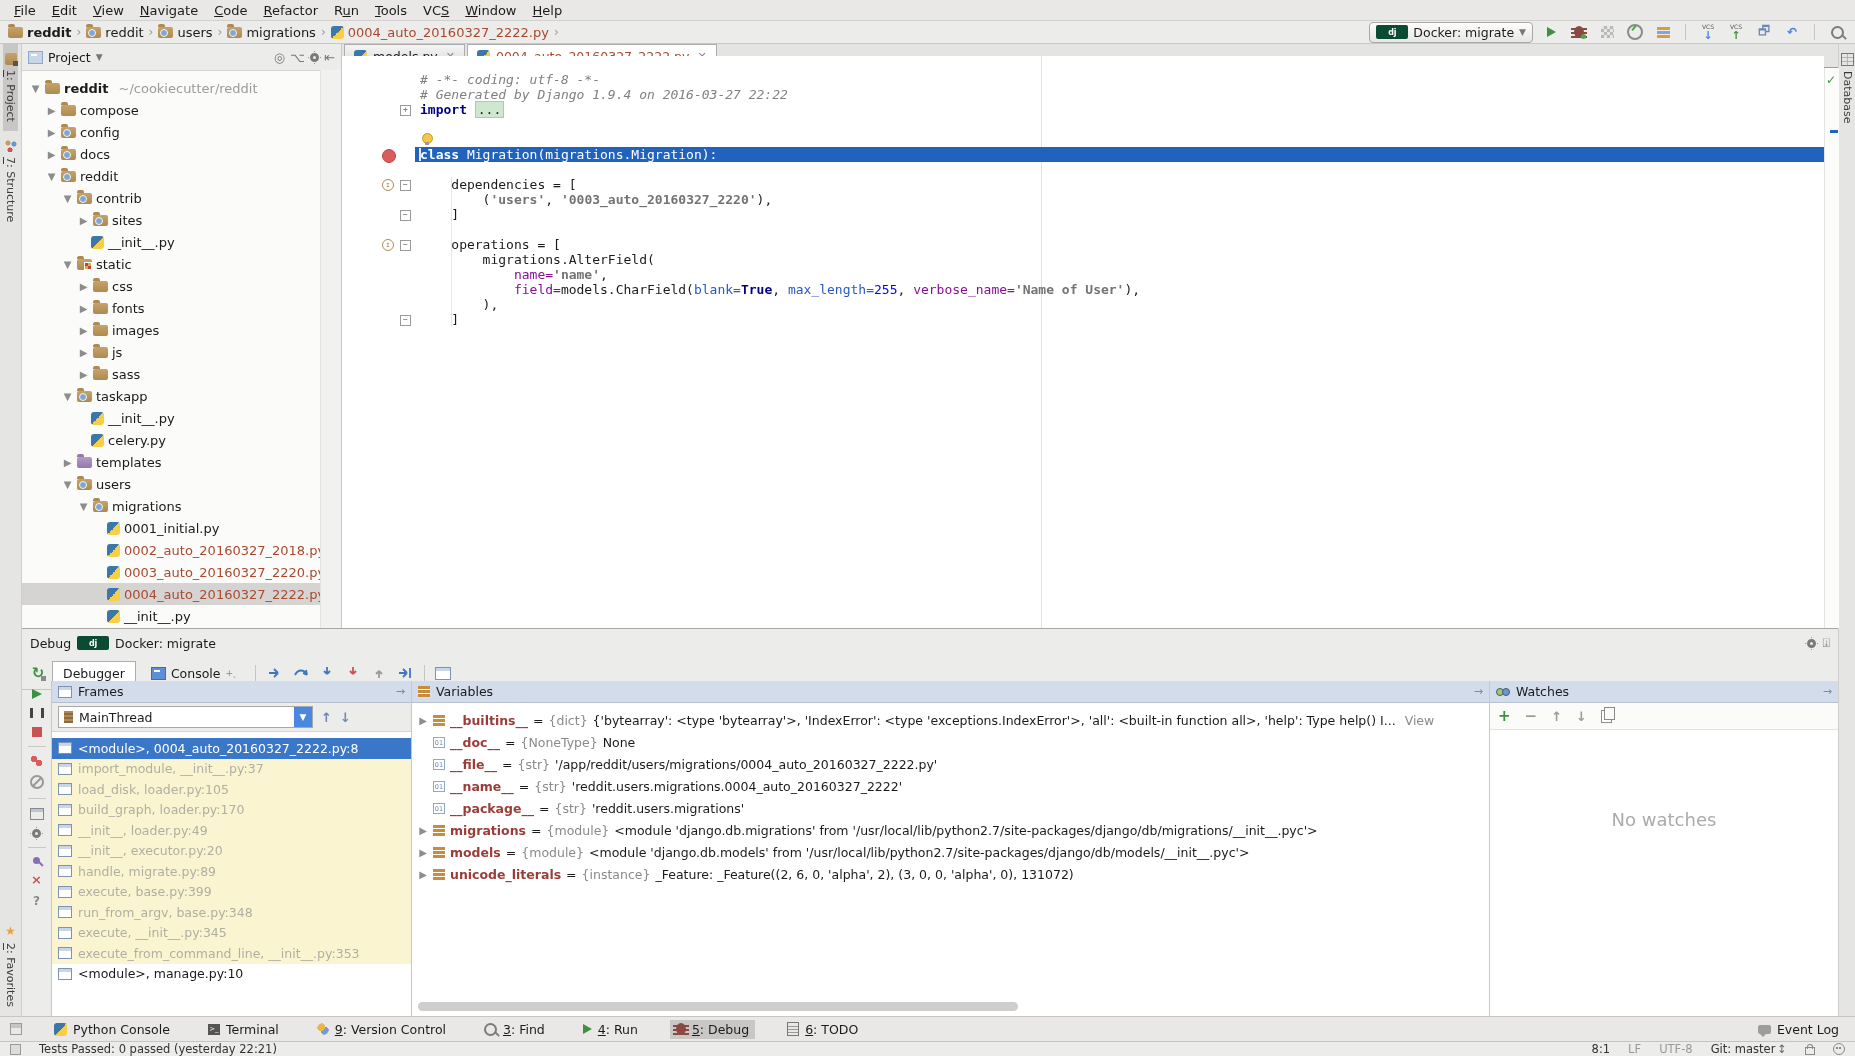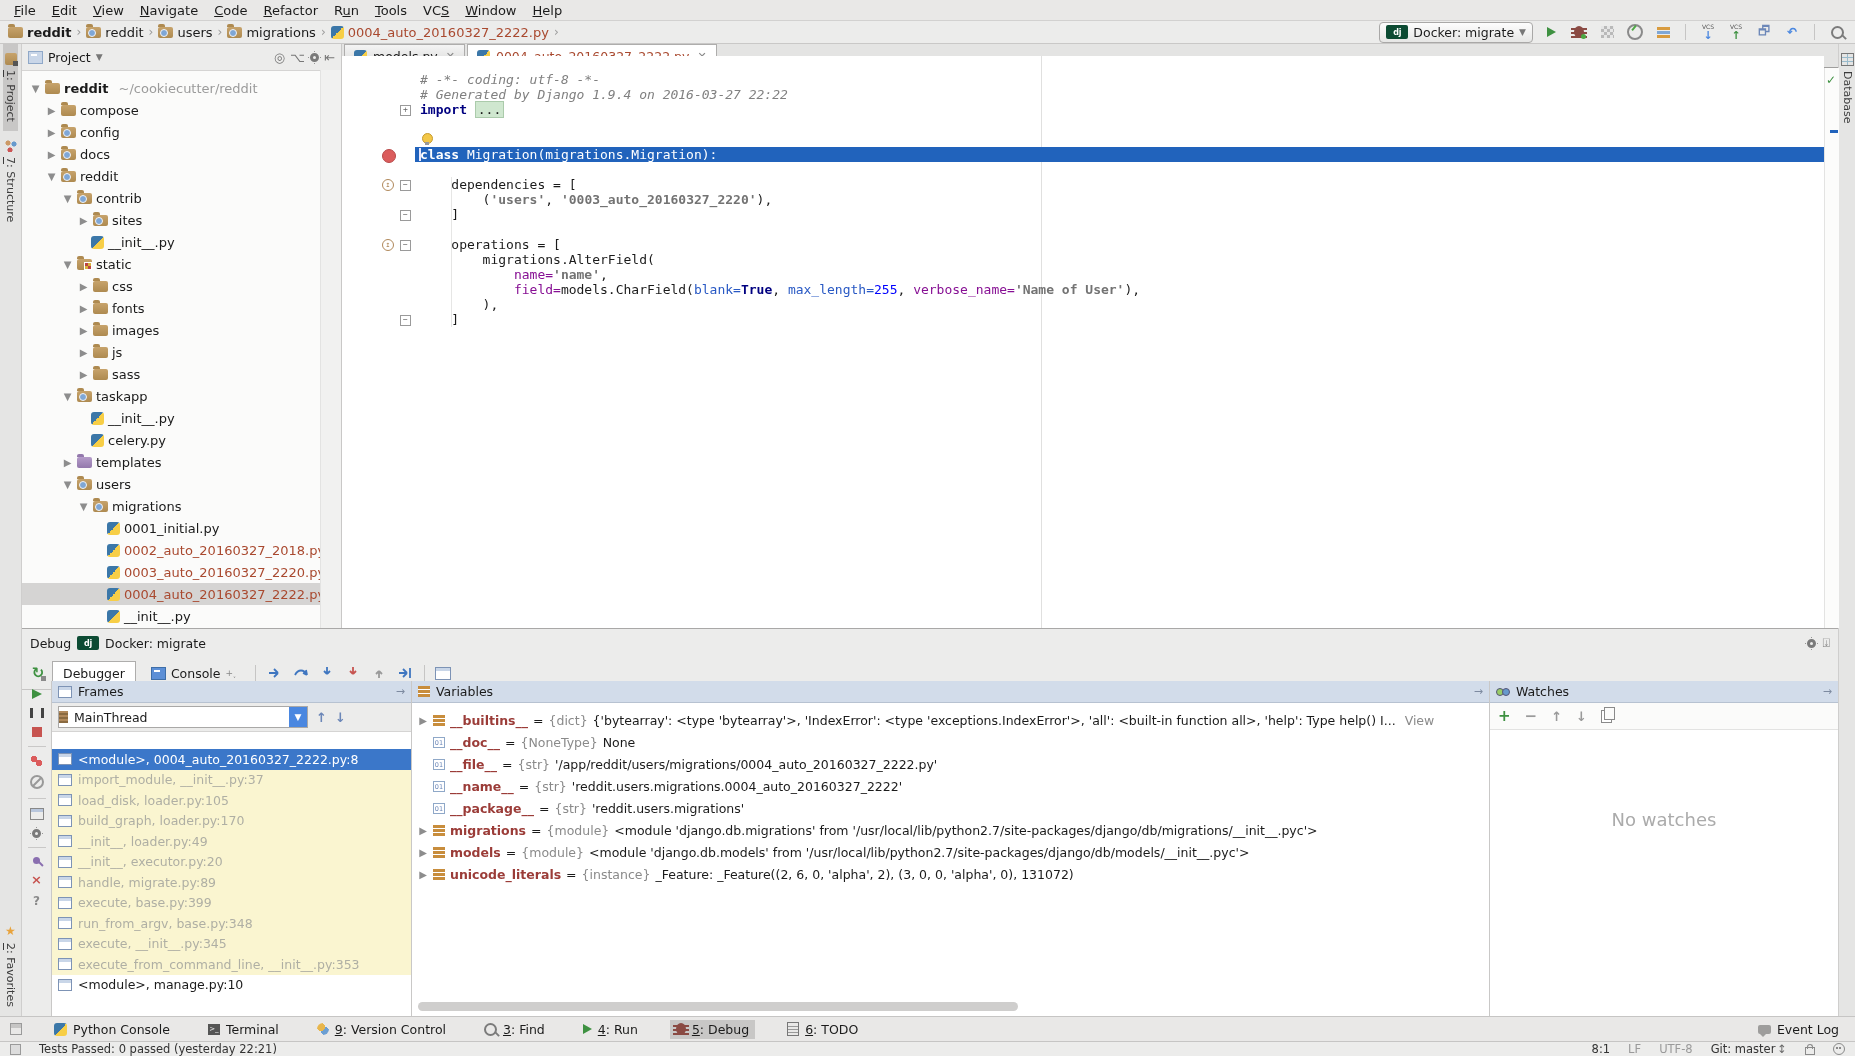--- a/index.html
+++ b/index.html
@@ -29,21 +29,21 @@
   .ic{display:inline-flex;align-items:center;justify-content:center;width:20px;height:20px;flex:0 0 auto}
   .folder{width:15px;height:11px;background:linear-gradient(#C7A36B,#AE8A50);border-radius:2px;position:relative;flex:0 0 auto}
   .folder::before{content:'';position:absolute;left:0;top:-3px;width:7px;height:3px;background:#AE8A50;border-radius:2px 2px 0 0}
   .folder.dot::after{content:'';position:absolute;left:2px;top:2px;width:6px;height:6px;border-radius:50%;background:#7FA7D6;border:1px solid #F4F4F4}
   .folder.tpl{background:linear-gradient(#B49BC8,#9378AC)}
   .folder.tpl::before{background:#9378AC}
   .folder.stat::after{content:'';position:absolute;right:1px;bottom:1px;width:6px;height:6px;
       background:conic-gradient(#D8B13C 0 25%,#B44 25% 50%,#D8B13C 50% 75%,#B44 75%);outline:1px solid #FFF}
   .pyico{width:13px;height:13px;border-radius:3px;flex:0 0 auto;
          background:linear-gradient(135deg,#3B77A8 0 50%,#F7CE46 50% 100%)}
-  .djico{width:22px;height:14px;border-radius:2px;background:#0C4B33;color:#fff;font-size:8px;font-weight:bold;
+  .djico{width:32px;height:14px;border-radius:2px;background:#0C4B33;color:#fff;font-size:8px;font-weight:bold;
          display:inline-flex;align-items:center;justify-content:center;flex:0 0 auto}
   .tri-right{width:0;height:0;border-left:9px solid #3E9141;border-top:5.5px solid transparent;border-bottom:5.5px solid transparent}
   .loupe{width:9px;height:9px;border:2px solid #7b7b7b;border-radius:50%;position:relative}
   .loupe::after{content:'';position:absolute;left:8px;top:8px;width:6px;height:2px;background:#7b7b7b;transform:rotate(45deg)}
   .gearico{width:9px;height:9px;border-radius:50%;border:3px solid #7A7A7A;box-sizing:border-box;position:relative;
      box-shadow:0 -6px 0 -4px #7A7A7A,0 6px 0 -4px #7A7A7A,-6px 0 0 -4px #7A7A7A,6px 0 0 -4px #7A7A7A}
   .bugico{width:10px;height:12px;border-radius:50%;background:#8A4A43;position:relative}
   .bugico::before{content:'';position:absolute;left:-3px;top:2px;width:16px;height:1.5px;background:#8A4A43;box-shadow:0 4px 0 #8A4A43,0 8px 0 #8A4A43}
   .bugico.live::after{content:'';position:absolute;right:-2px;bottom:-1px;width:5px;height:5px;border-radius:50%;background:#4DA944}
   .vcs-ic{display:flex;flex-direction:column;align-items:center;line-height:1}
@@ -148,24 +148,24 @@
   .rerun{position:relative;color:#3E9141;font-weight:bold;font-size:15px;line-height:1}
   .rerun::after{content:'';position:absolute;right:-2px;bottom:0;width:5px;height:5px;background:#8a8a8a}
 
   .dpanel-head{height:22px;background:#D2DCEA;border-bottom:1px solid #B7C2D1;display:flex;align-items:center;
                gap:6px;padding:0 6px;font-size:12.5px;box-sizing:border-box}
   .dpanel-head .spacer{flex:1}
   .float-ic{color:#7d8aa0;font-size:11px}
   #frames-panel{position:absolute;left:30px;top:0;width:360px;bottom:0;background:#FFF;border-right:1px solid #C9C8C7;box-sizing:border-box}
   .frame-ic{width:12px;height:10px;border:1px solid #7d93b5;background:linear-gradient(#C9D6E8 0 3px,#FFF 3px);flex:0 0 auto}
   #thread-row{height:28px;display:flex;align-items:center;gap:8px;padding:0 6px;background:#ECECEB;border-bottom:1px solid #D5D4D3}
-  #thread-combo{flex:0 0 248px;height:20px;background:#FFF;border:1px solid #A9A8A7;display:flex;align-items:center;gap:6px;position:relative;font-size:12.5px}
+  #thread-combo{flex:0 0 248px;height:20px;background:#FFF;border:1px solid #A9A8A7;display:flex;align-items:center;gap:6px;padding-left:5px;position:relative;font-size:12.5px}
   #thread-combo .dd{position:absolute;right:0;top:0;width:18px;height:100%;background:#4A87E0;color:#FFF;display:flex;align-items:center;justify-content:center;font-size:9px}
   .updn{color:#6C87B8;font-weight:bold;font-size:13px}
-  #frames-list{position:absolute;left:0;top:51px;right:0;bottom:0;background:#FFF;padding-top:17px}
+  #frames-list{position:absolute;left:0;top:51px;right:0;bottom:0;background:#FFF;padding-top:6px}
   .frow{height:20.5px;display:flex;align-items:center;gap:6px;padding:0 6px;font-size:12.5px;white-space:nowrap;cursor:default}
   .frow.sel{background:#3B77C9;color:#FFF}
   .frow.lib{background:#FAF5D0;color:#AFAFA4}
   .thread-ic{width:9px;height:12px;background:repeating-linear-gradient(#B0885A 0 2px,#8a6a40 2px 4px)}
 
   #vars-panel{position:absolute;left:390px;top:0;width:1078px;bottom:0;background:#FFF;border-right:1px solid #C9C8C7;box-sizing:border-box}
   .obj-ic{width:12px;height:11px;background:linear-gradient(#C88D3C 0 3px,#FFF 3px 4px,#C88D3C 4px 7px,#FFF 7px 8px,#C88D3C 8px 11px);flex:0 0 auto}
   .prim-ic{width:12px;height:11px;border:1px solid #8FA8C8;color:#6C87B8;font-size:6.5px;line-height:10px;text-align:center;box-sizing:border-box;flex:0 0 auto}
   #vars-list{position:absolute;left:0;top:28px;right:0;bottom:0;padding-top:0}
   .vrow{height:22px;display:flex;align-items:center;gap:5px;padding:0 6px;font-size:12.5px;white-space:nowrap;overflow:hidden}

